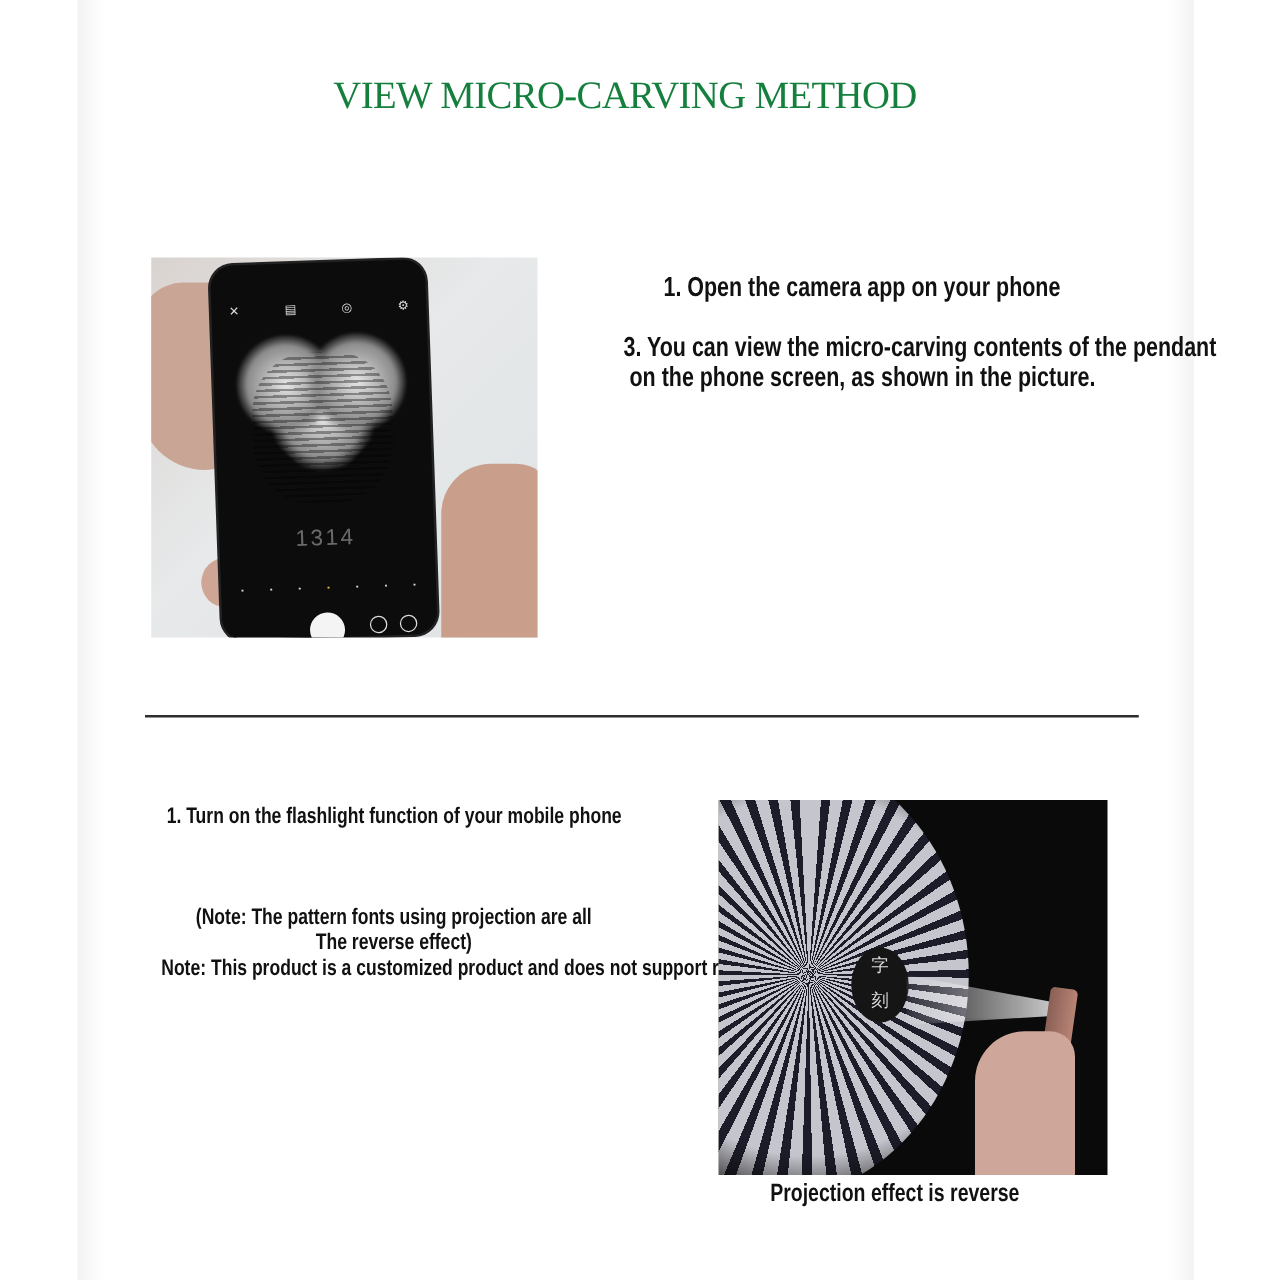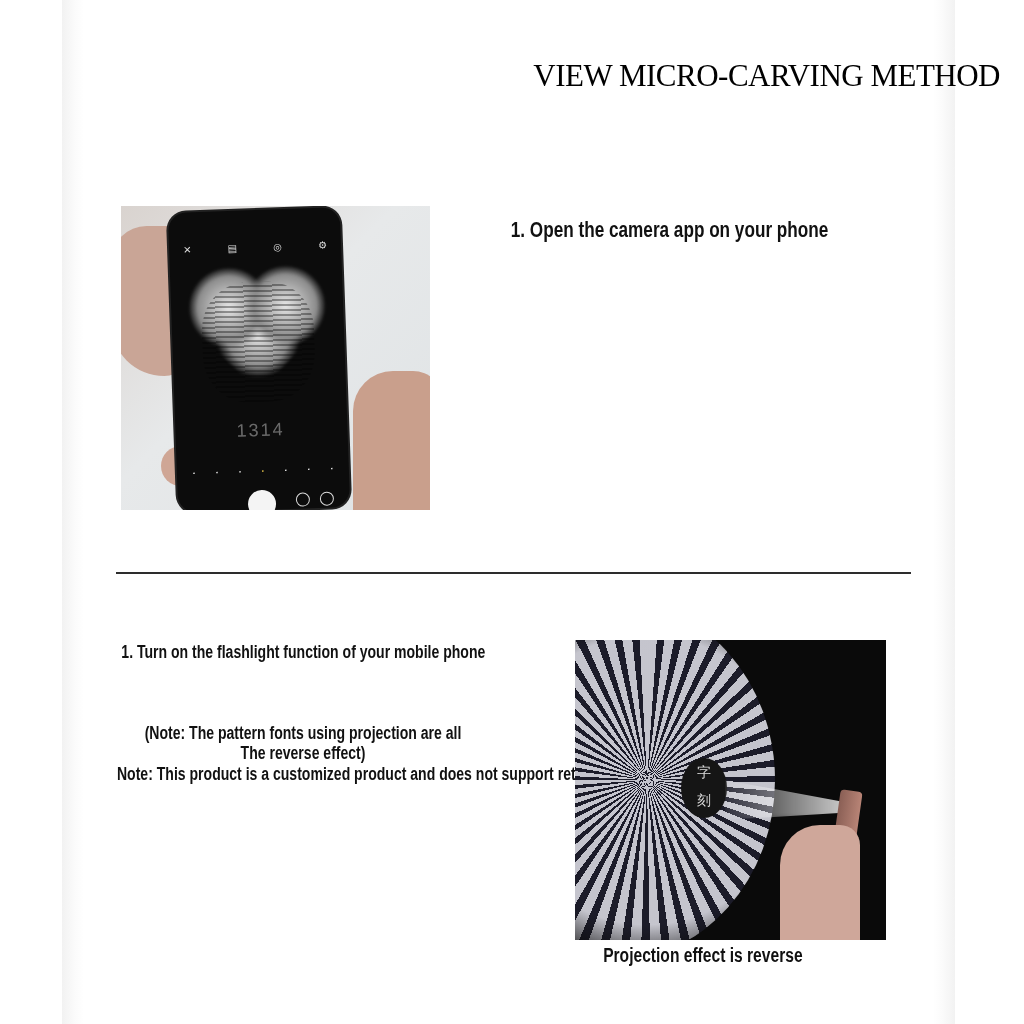--- a/index.html
+++ b/index.html
@@ -12,24 +12,24 @@
   .page-shade-left {
     position: absolute; left: 62px; top: 0; width: 22px; height: 1024px;
     background: linear-gradient(to right, #f2f2f2, #fbfbfb 60%, #ffffff);
   }
   .page-shade-right {
     position: absolute; left: 933px; top: 0; width: 22px; height: 1024px;
     background: linear-gradient(to left, #f2f2f2, #fbfbfb 60%, #ffffff);
   }
   .title {
     position: absolute; left: 0; width: 1000px; top: 58px;
-    text-align: right;
+    text-align: center;
     font-family: "Liberation Serif", "DejaVu Serif", serif;
     font-size: 31px; letter-spacing: -0.5px;
-    color: #000000;
+    color: #15803d;
     padding-left: 0;
   }
   .title span { display: inline-block; transform: translateX(0px); }
 
   .cond {
     font-family: "Liberation Sans", "DejaVu Sans", sans-serif;
     font-weight: 700;
     color: #111;
     display: inline-block;
     transform: scaleX(0.78);
@@ -96,34 +96,34 @@
   .photo1 .shutter {
     position: absolute; left: 70px; top: 280px; width: 28px; height: 28px;
     border-radius: 50%; background: #f4f4f4;
   }
   .photo1 .cam-bottom-icon {
     position: absolute; top: 284px; width: 12px; height: 12px; border-radius: 50%;
     border: 1.5px solid #ddd;
   }
 
   .steps-top {
-    position: absolute; left: 412px; width: 515px; top: 218px;
+    position: absolute; left: 432px; width: 515px; top: 218px;
     text-align: center; font-size: 22px; line-height: 24px;
   }
   .steps-top .step { margin-bottom: 24px; }
   .steps-top .step:last-child { margin-bottom: 0; }
 
   .divider {
     position: absolute; left: 116px; top: 572px; width: 795px; height: 2px;
     background: #2d2d2d;
   }
 
   
   .steps-bottom {
-    position: absolute; left: 48px; width: 510px; top: 642px;
+    position: absolute; left: 60px; width: 510px; top: 642px;
     text-align: center; font-size: 18px; line-height: 20.5px;
   }
   .steps-bottom .gap { height: 20px; }
 
   .photo2 {
     position: absolute; left: 575px; top: 640px; width: 311px; height: 300px;
     background: #0a0a0a; overflow: hidden;
   }
   .photo2 .glow {
     position: absolute; left: -120px; top: -40px; width: 320px; height: 360px;
@@ -151,22 +151,22 @@
   .photo2 .phone {
     position: absolute; left: 256px; top: 150px; width: 22px; height: 140px;
     background: linear-gradient(to right, #8a5f55, #b88476);
     border-radius: 4px; transform: rotate(8deg);
   }
   .photo2 .hand {
     position: absolute; left: 205px; top: 185px; width: 80px; height: 130px;
     background: #cfa79a; border-radius: 40px 20px 10px 10px;
   }
   .caption {
-    position: absolute; left: 575px; width: 311px; top: 944px;
-    text-align: left; font-size: 20px;
+    position: absolute; left: 560px; width: 311px; top: 944px;
+    text-align: center; font-size: 20px;
   }
 </style>
 </head>
 <body>
 
 <div class="page-shade-left"></div>
 <div class="page-shade-right"></div>
 
 <div class="title">
   <span>VIEW MICRO-CARVING METHOD</span>
@@ -198,20 +198,24 @@
     <div class="cam-bottom-icon" style="left:118px;"></div>
     <div class="cam-bottom-icon" style="left:142px;"></div>
   </div>
   <div class="hand-right"></div>
 </div>
 
 <div class="steps-top">
   <div class="step">
     <span class="cond">1. Open the camera app on your phone</span>
   </div>
+  <div class="step">
+    <span class="cond">3. You can view the micro-carving contents of the pendant</span><br>
+    <span class="cond">on the phone screen, as shown in the picture.</span>
+  </div>
 </div>
 
 <div class="divider"></div>
 
 <div class="steps-bottom">
   <div><span class="cond">1. Turn on the flashlight function of your mobile phone</span></div>
   <div class="gap"></div>
   <div class="gap"></div>
   <div class="gap"></div>
   <div>

